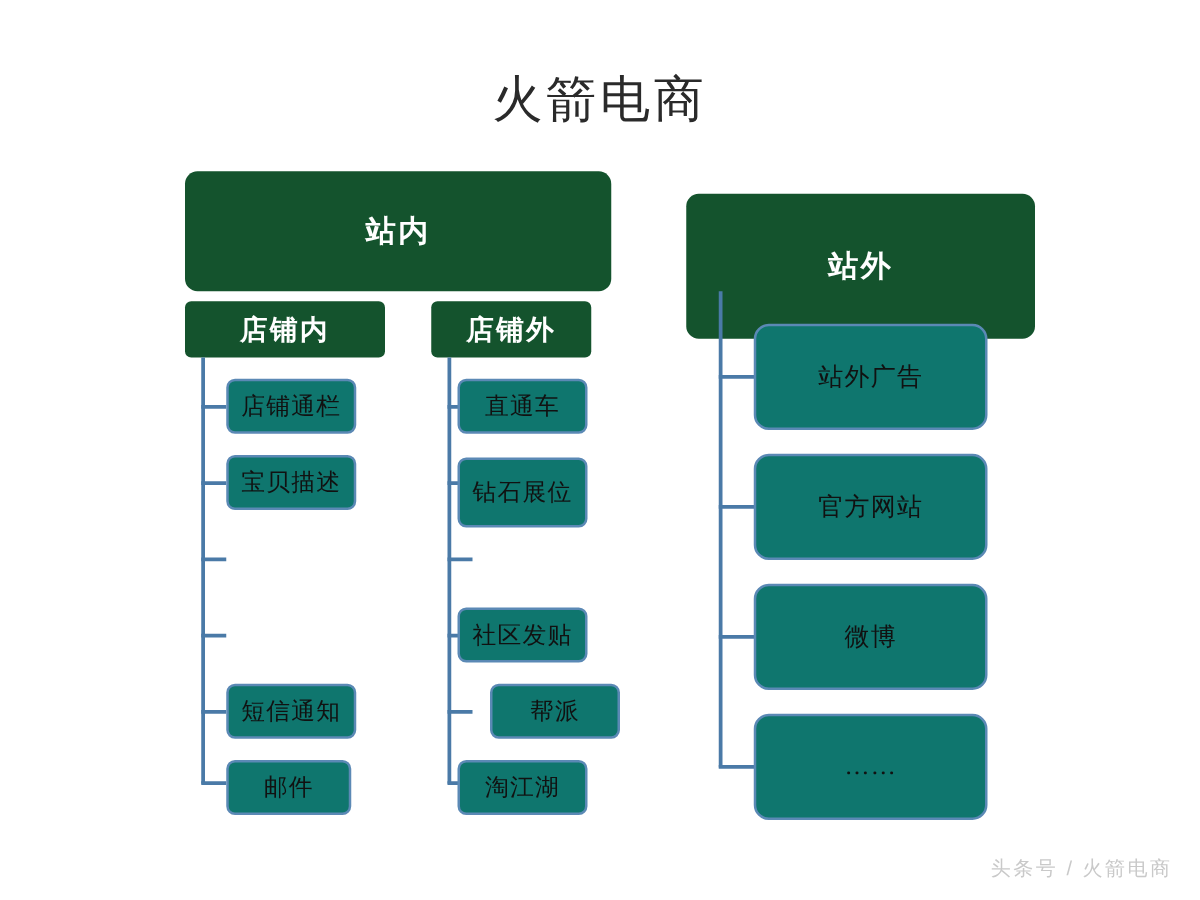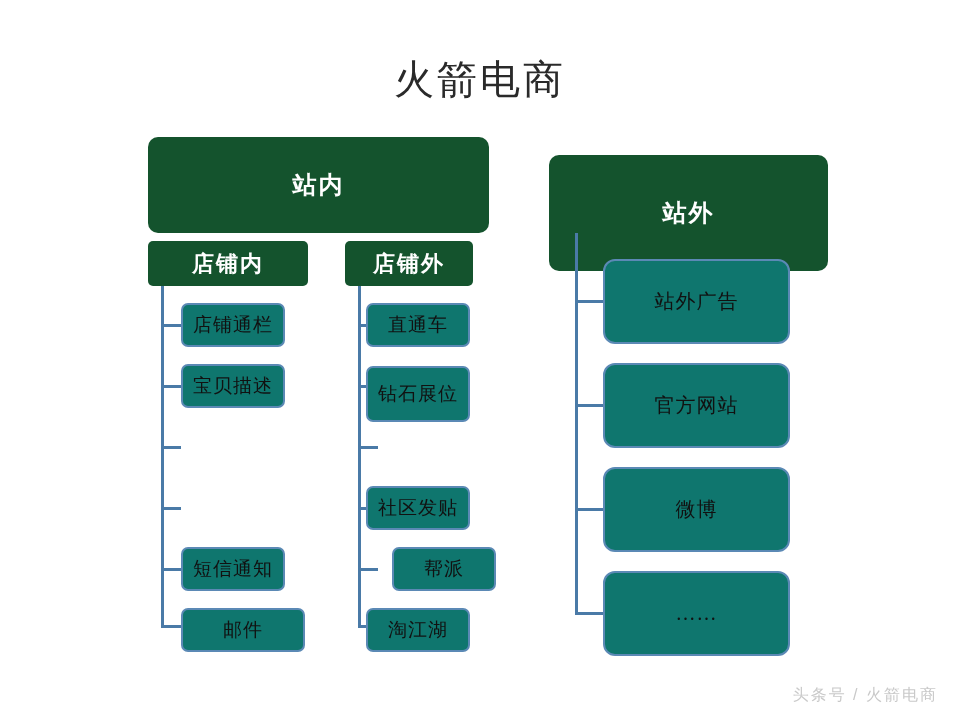--- a/index.html
+++ b/index.html
@@ -124,21 +124,21 @@
   <div class="stub" style="left:161px; top:324px; width:20px;"></div>
   <div class="stub" style="left:161px; top:385px; width:20px;"></div>
   <div class="stub" style="left:161px; top:446px; width:20px;"></div>
   <div class="stub" style="left:161px; top:507px; width:20px;"></div>
   <div class="stub" style="left:161px; top:568px; width:20px;"></div>
   <div class="stub" style="left:161px; top:625px; width:20px;"></div>
 
   <div class="leaf-box small" style="left:181px; top:303px; width:104px; height:44px;">店铺通栏</div>
   <div class="leaf-box small" style="left:181px; top:364px; width:104px; height:44px;">宝贝描述</div>
   <div class="leaf-box small" style="left:181px; top:547px; width:104px; height:44px;">短信通知</div>
-  <div class="leaf-box small" style="left:181px; top:608px; width:124px; height:44px;">邮件</div>
+  <div class="leaf-box small" style="left:181px; top:608px; width:100px; height:44px;">邮件</div>
 
   <div class="trunk" style="left:358px; top:286px; height:341px;"></div>
   <div class="stub" style="left:358px; top:324px; width:20px;"></div>
   <div class="stub" style="left:358px; top:385px; width:20px;"></div>
   <div class="stub" style="left:358px; top:446px; width:20px;"></div>
   <div class="stub" style="left:358px; top:507px; width:20px;"></div>
   <div class="stub" style="left:358px; top:568px; width:20px;"></div>
   <div class="stub" style="left:358px; top:625px; width:20px;"></div>
 
   <div class="leaf-box small" style="left:366px; top:303px; width:104px; height:44px;">直通车</div>

